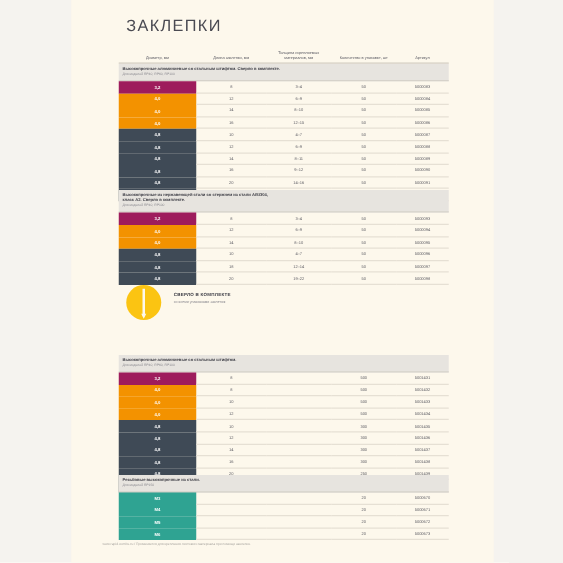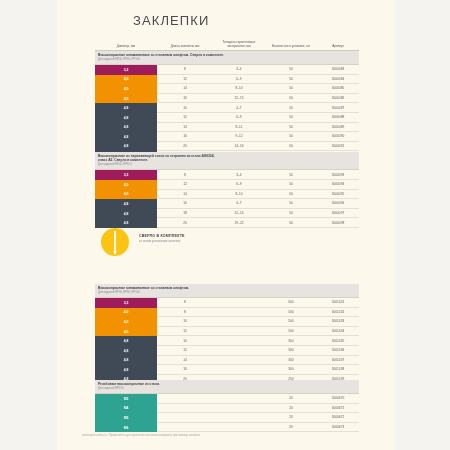--- a/index.html
+++ b/index.html
@@ -15,21 +15,20 @@
   }
   
   .sheet{
     position:absolute;left:57px;top:0;width:338px;height:450px;
     background:#fdf8ec;
   }
   .page-title{
     position:absolute;left:101px;top:13px;
     font-size:13px;letter-spacing:1.1px;color:#4a4a52;
     font-weight:400;
-    margin-left:32px;
   }
   .tbl{
     position:absolute;left:95px;width:264px;
     font-size:3.1px;color:#53535b;
   }
   .colhead{
     display:flex;height:12px;align-items:flex-end;
     border-bottom:0.5px solid #cfc9bd;
   }
   .colhead .c{

